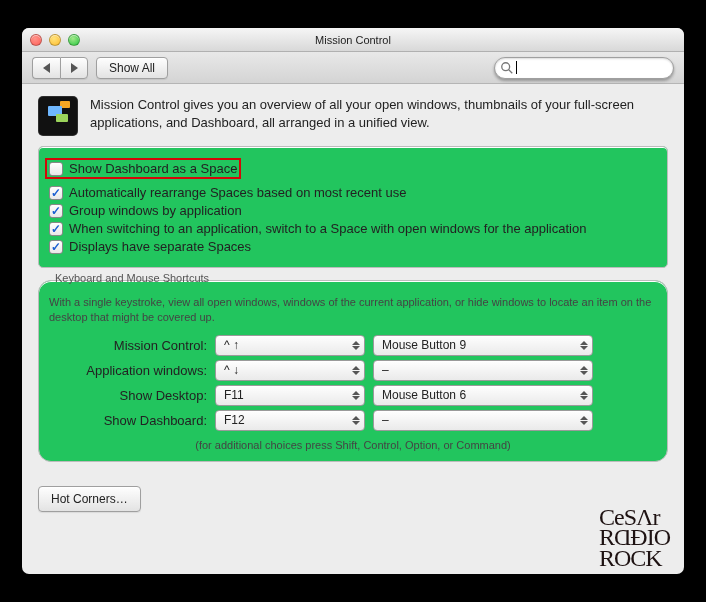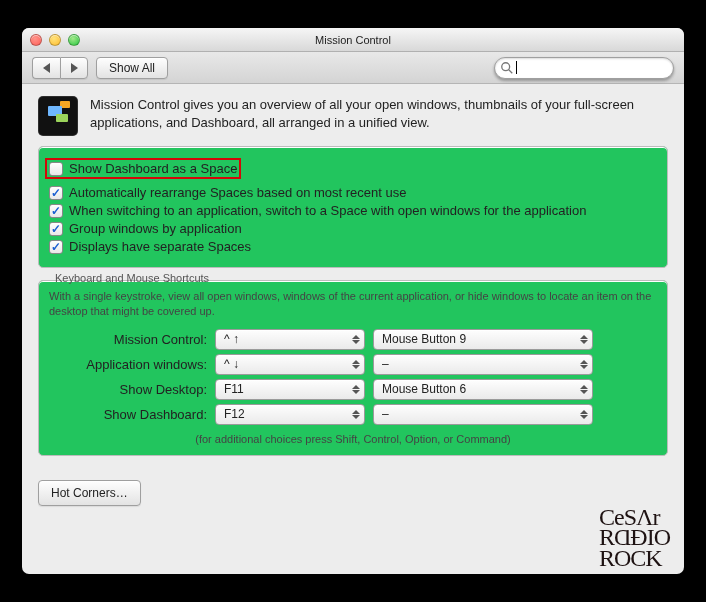--- a/index.html
+++ b/index.html
@@ -116,22 +116,23 @@
   .groupbox {
     border:1px solid #bcbcbc;
     border-radius:5px;
     background:#22c55e;
     padding: 8px 10px 10px;
     margin-bottom: 12px;
     box-shadow: inset 0 1px 0 #fff;
   }
   .groupbox.withlegend {
     margin-top: 10px;
-    padding-top: 8px;
+    padding-top: 14px;
     position: relative;
+    border-radius: 13px;
   }
   .legend {
     position:absolute; top:-9px; left:12px;
     font-size:11px; color:#555;
     padding: 0 4px;
   }
 
   .check-row {
     display:flex; align-items:center; gap:6px;
     margin: 3px 0;
@@ -244,25 +245,25 @@
           <span class="cbx"></span>
           <span class="opt-label">Show Dashboard as a Space</span>
         </div>
       </div>
       <div class="check-row">
         <span class="cbx checked"></span>
         <span class="opt-label">Automatically rearrange Spaces based on most recent use</span>
       </div>
       <div class="check-row">
         <span class="cbx checked"></span>
-        <span class="opt-label">When switching to an application, switch to a Space with open windows for the application</span>
+        <span class="opt-label">Group windows by application</span>
       </div>
       <div class="check-row">
         <span class="cbx checked"></span>
-        <span class="opt-label">Group windows by application</span>
+        <span class="opt-label">When switching to an application, switch to a Space with open windows for the application</span>
       </div>
       <div class="check-row">
         <span class="cbx checked"></span>
         <span class="opt-label">Displays have separate Spaces</span>
       </div>
     </div>
 
     <div class="groupbox withlegend">
       <div class="legend">Keyboard and Mouse Shortcuts</div>
       <div class="hint">With a single keystroke, view all open windows, windows of the current application, or hide windows to locate an item on the desktop that might be covered up.</div>

